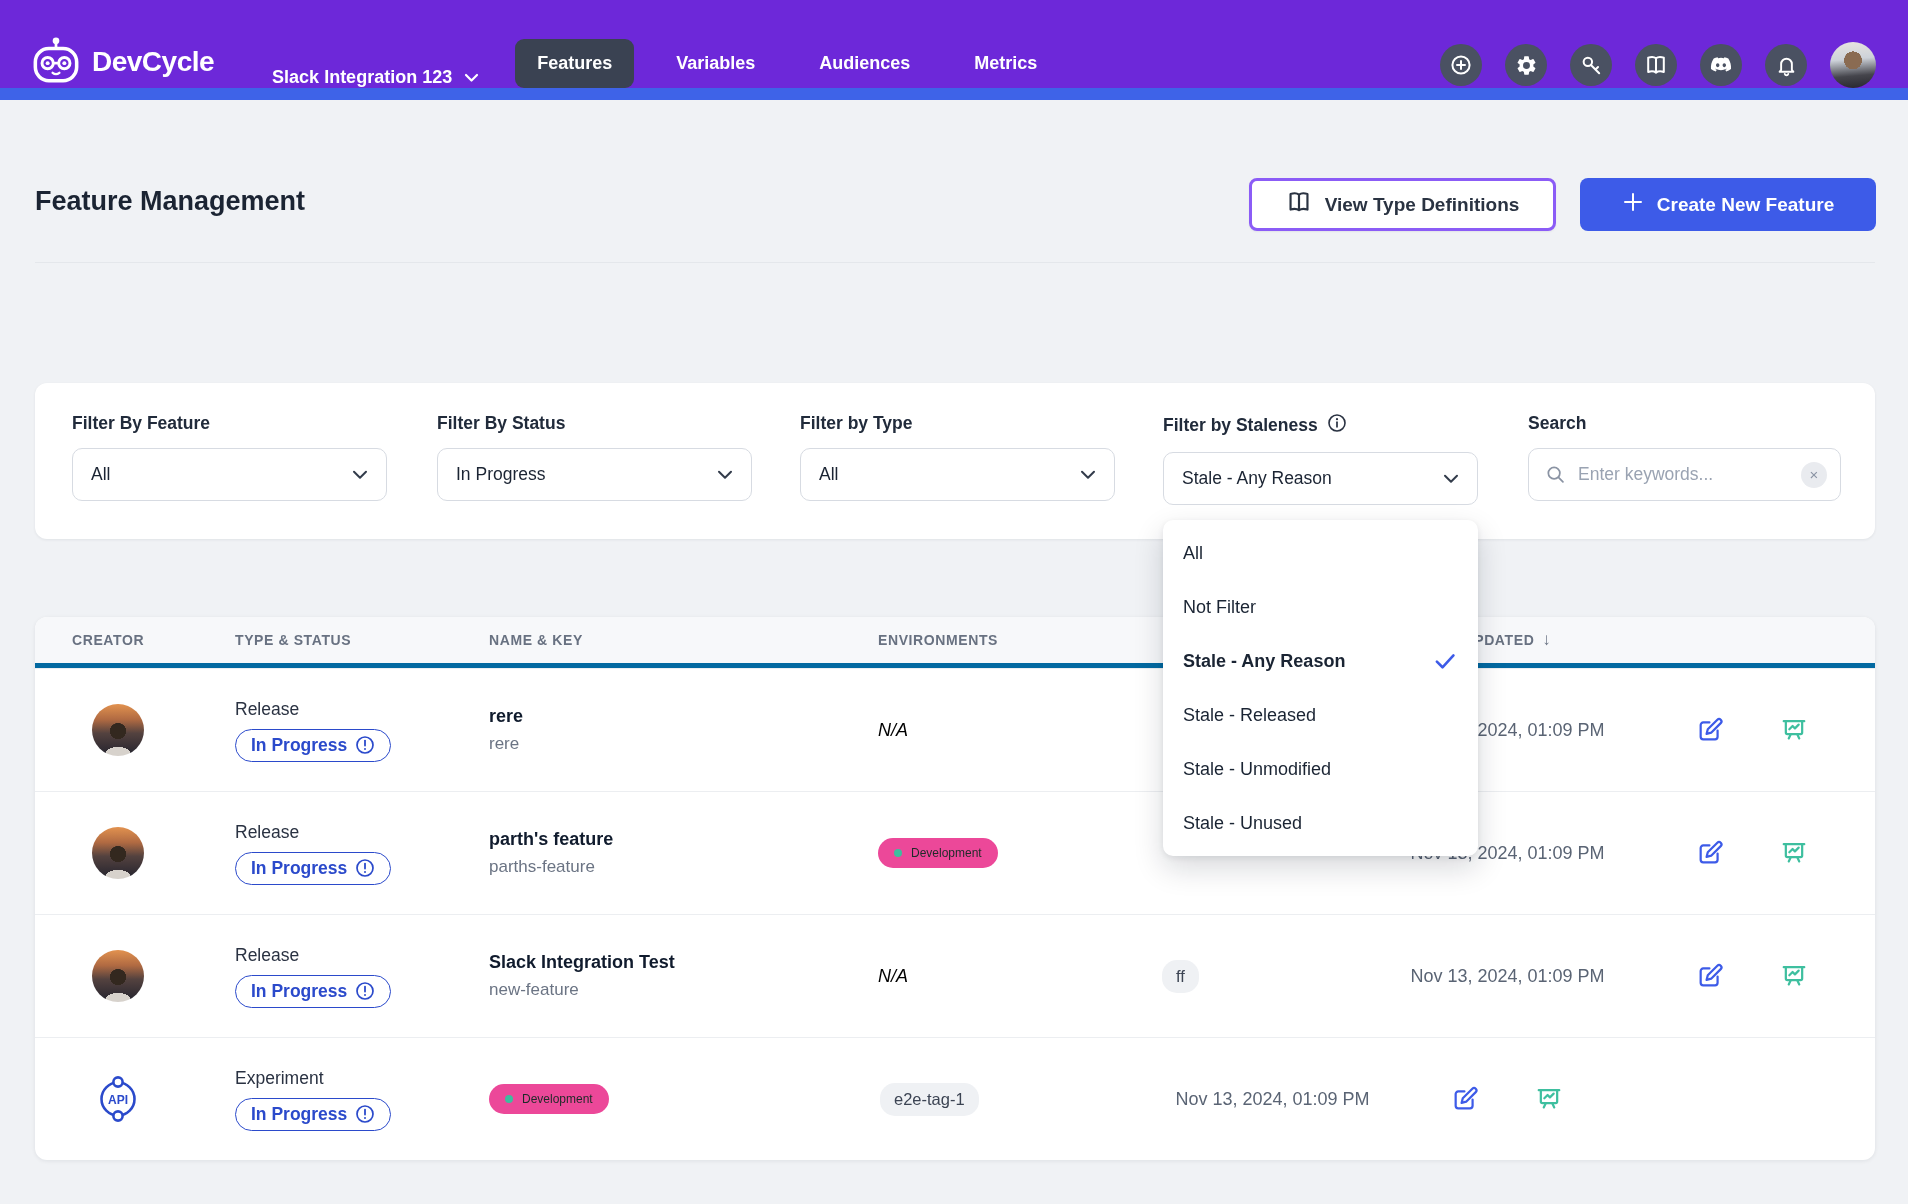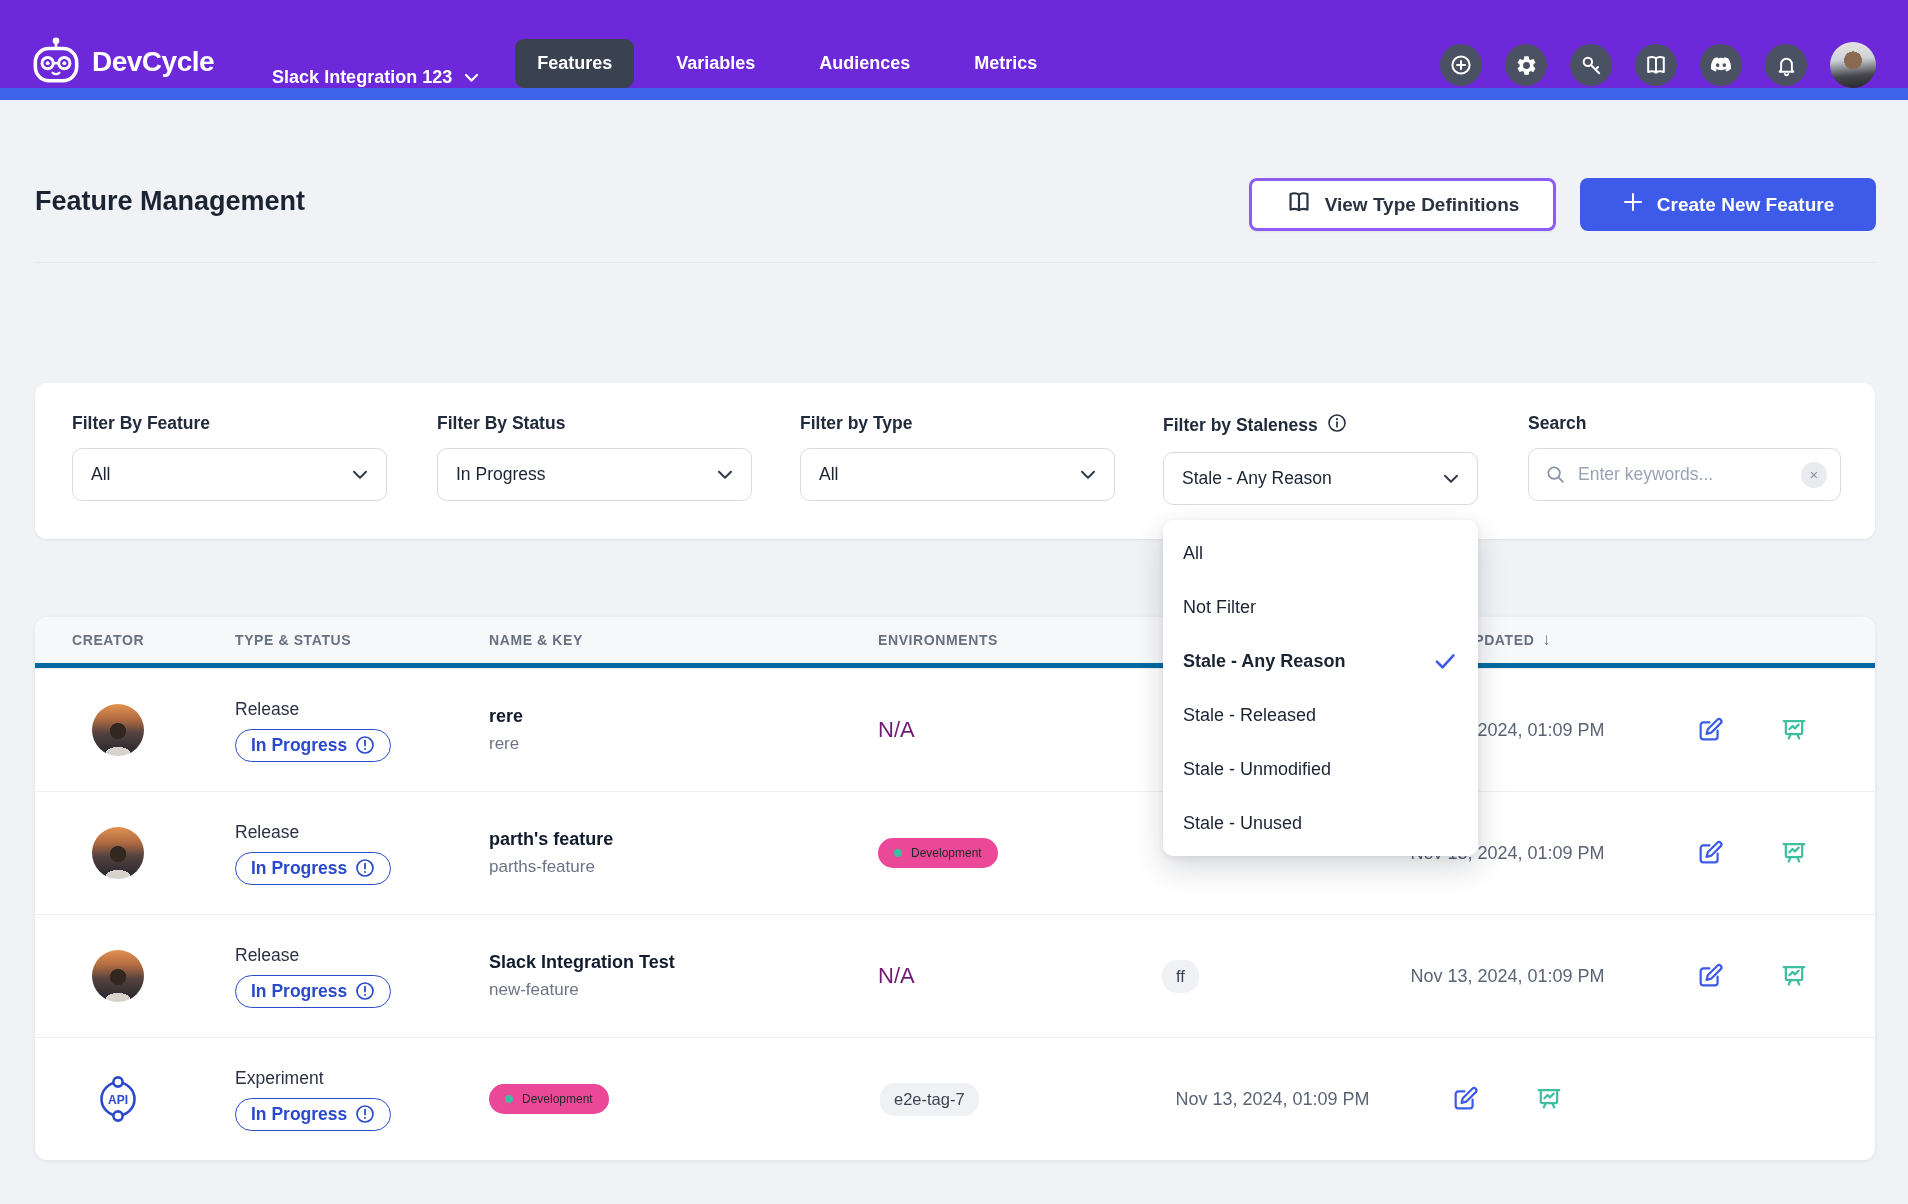--- a/index.html
+++ b/index.html
@@ -82,21 +82,21 @@
       radial-gradient(ellipse 18px 10px at 50% 96%, #d7d2cc 0%, #d7d2cc 70%, rgba(0,0,0,0) 71%),
       radial-gradient(circle 8px at 50% 52%, #33281f 0%, #33281f 99%, rgba(0,0,0,0) 100%),
       linear-gradient(180deg, #e2924f 0%, #b06a42 30%, #54423f 56%, #23232e 100%); }
   .api-badge { margin-left:57px; width:52px; display:flex; }
   .cell-type { display:flex; flex-direction:column; align-items:flex-start; gap:9px; }
   .type-text { font-size:17.5px; color:#2A3242; }
   .status-pill { display:flex; align-items:center; gap:8px; border:1.5px solid #2B4ACB; border-radius:18px;
                  padding:5px 15px; color:#2B4ACB; font-size:17.5px; font-weight:600; background:#fff; cursor:pointer; }
   .cell-name .fname { font-size:18px; font-weight:700; color:#101B2D; }
   .cell-name .fkey { font-size:17px; color:#6B7484; margin-top:7px; }
-  .na { font-size:22px; color:#701a75; }
+  .na { font-size:18px; color:#000000;font-style:italic; }
   .env-badge { display:inline-flex; align-items:center; gap:9px; background:#ec4899; border-radius:15px;
                padding:8px 16px; font-size:12px; color:#1D2B28; }
   .env-dot { width:8px; height:8px; border-radius:50%; background:#3DBD9E; }
   .tag-pill { display:inline-flex; background:#EFF1F4; border-radius:15px; padding:7px 14px;
               font-size:16.5px; color:#3C4453; margin-left:2px; }
   .cell-date { font-size:18px; color:#5A6474; text-align:center; }
   .cell-actions { display:flex; align-items:center; gap:56px; padding-left:66px; }
   .icon-btn { background:none; border:none; cursor:pointer; padding:0; display:flex; }
 </style>
 </head>
@@ -415,21 +415,21 @@
             </svg>
         </button>
       </div>
       <div>
         <span class="env-badge">
           <span class="env-dot"></span>
           <span>Development</span>
         </span>
       </div>
       <div>
-        <span class="tag-pill">e2e-tag-7</span>
+        <span class="tag-pill">e2e-tag-1</span>
       </div>
       <div class="cell-date">Nov 13, 2024, 01:09 PM</div>
       <div class="cell-actions">
         <button class="icon-btn">
           <svg width="28" height="28" viewBox="0 0 24 24" fill="none" stroke="#3D5BE8" stroke-width="1.9">
               <path d="M11.5 5.5H6.2A2.2 2.2 0 0 0 4 7.7v10.1A2.2 2.2 0 0 0 6.2 20h10.1a2.2 2.2 0 0 0 2.2-2.2v-5.3" stroke-linecap="round"></path>
               <path d="M18.3 3.2a2.05 2.05 0 0 1 2.9 2.9L13 14.3l-3.9 1 1-3.9z" stroke-linejoin="round"></path>
             </svg>
         </button>
         <button class="icon-btn">

